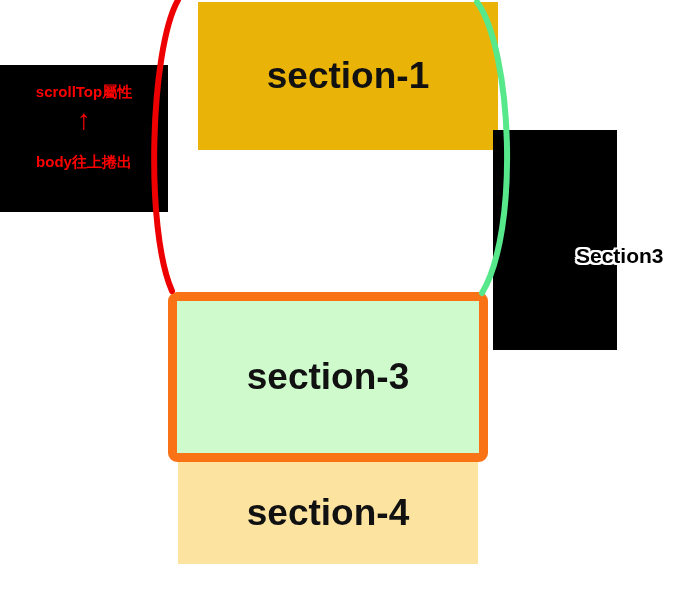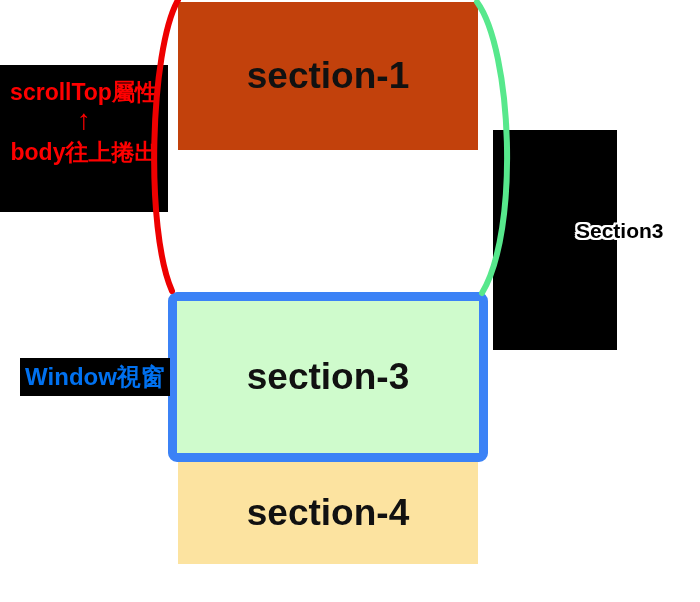--- a/index.html
+++ b/index.html
@@ -14,73 +14,70 @@
   }
   .section-label{
     font-size:37px;font-weight:bold;color:#111;letter-spacing:0px;
   }
   #section-1{top:2px;height:148px;}
   #section-2{top:150px;height:143px;}
   #section-4{top:462px;height:102px;}
   
   #window-box{
     left:168px;top:292px;width:320px;height:170px;box-sizing:border-box;
-    border:9px solid #3b82f6;border-radius:9px;
+    border:9px solid #f97316;border-radius:9px;
     display:flex;align-items:center;justify-content:center;
   }
   
   .black-box{background:#000;}
   #scrolltop-box{left:0;top:65px;width:168px;height:147px;
     display:flex;flex-direction:column;align-items:center;text-align:center;}
-  #scrolltop-box .red-line{color:#FF0000;font-weight:bold;font-size:23px;line-height:22px;white-space:nowrap;}
+  #scrolltop-box .red-line{color:#FF0000;font-weight:bold;font-size:15px;line-height:22px;white-space:nowrap;}
   #scrolltop-title{margin-top:16px;}
   #up-arrow{color:#FF0000;font-weight:bold;font-size:28px;line-height:30px;margin-top:2px;}
-  #scrolltop-desc1{margin-top:6px;}
+  #scrolltop-desc1{margin-top:16px;}
   #window-label-box{left:20px;top:358px;width:150px;height:38px;
     display:flex;align-items:center;justify-content:center;}
   #window-label{color:#0071F0;font-weight:bold;font-size:24px;white-space:nowrap;}
   #offset-box{left:493px;top:130px;width:124px;height:220px;}
   
   #offset-label{
-    left:576px;top:219px;font-size:21px;font-weight:bold;color:#000;white-space:nowrap;
+    left:576px;top:244px;font-size:21px;font-weight:bold;color:#000;white-space:nowrap;
     text-shadow:-2px -2px 0 #fff,2px -2px 0 #fff,-2px 2px 0 #fff,2px 2px 0 #fff,
                  0 -2px 0 #fff,0 2px 0 #fff,-2px 0 0 #fff,2px 0 0 #fff;
     text-align:right;
   }
   
   #curves{left:0;top:0;width:700px;height:602px;pointer-events:none;}
   #curves path{fill:none;stroke-width:6;stroke-linecap:round;}
 </style>
 </head>
 <body>
 
 <div id="canvas">
 
-  <div id="section-1" class="abs section" style="background-color: #c2410c;">
+  <div id="section-1" class="abs section" style="background-color: #eab308; margin-left: 20px;">
     <span class="section-label">section-1</span>
   </div>
 
 
   <div id="section-4" class="abs section" style="background-color: rgb(252, 227, 160);">
     <span class="section-label">section-4</span>
   </div>
 
   <div id="window-box" class="abs" style="background-color: rgb(207, 251, 204);">
     <span class="section-label">section-3</span>
   </div>
 
   <div id="scrolltop-box" class="abs black-box">
     <div id="scrolltop-title" class="red-line">scrollTop屬性</div>
     <div id="up-arrow">↑</div>
     <div id="scrolltop-desc1" class="red-line">body往上捲出</div>
   </div>
 
-  <div id="window-label-box" class="abs black-box">
-    <span id="window-label">Window視窗</span>
-  </div>
 
   <div id="offset-box" class="abs black-box"></div>
   <span id="offset-label" class="abs">Section3</span>
 
   <svg id="curves" class="abs" viewBox="0 0 700 602">
     <path d="M 178 0 C 150 50 145 230 172 291" style="stroke: rgb(238, 0, 0);"></path>
     <path d="M 477 2 C 512 50 520 230 482 293" style="stroke: rgb(87, 232, 140);"></path>
   </svg>
 
 </div>

